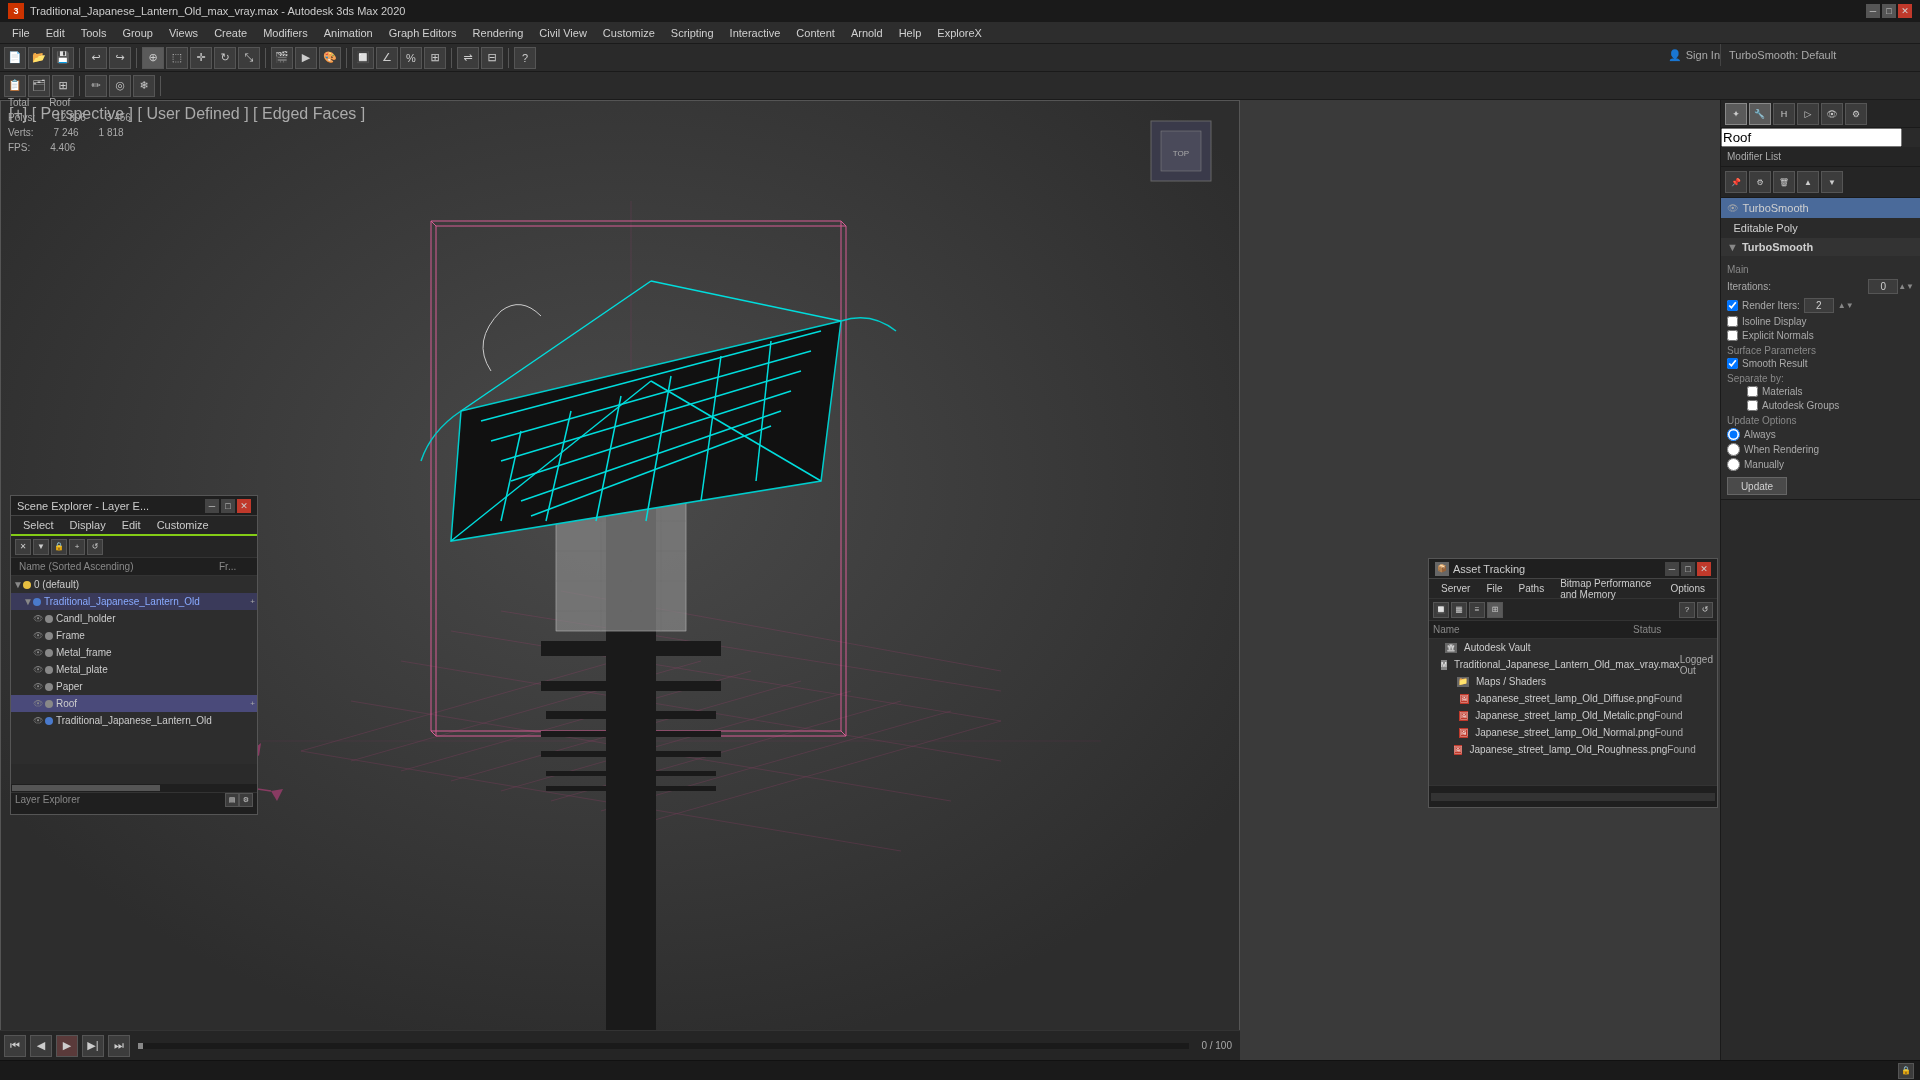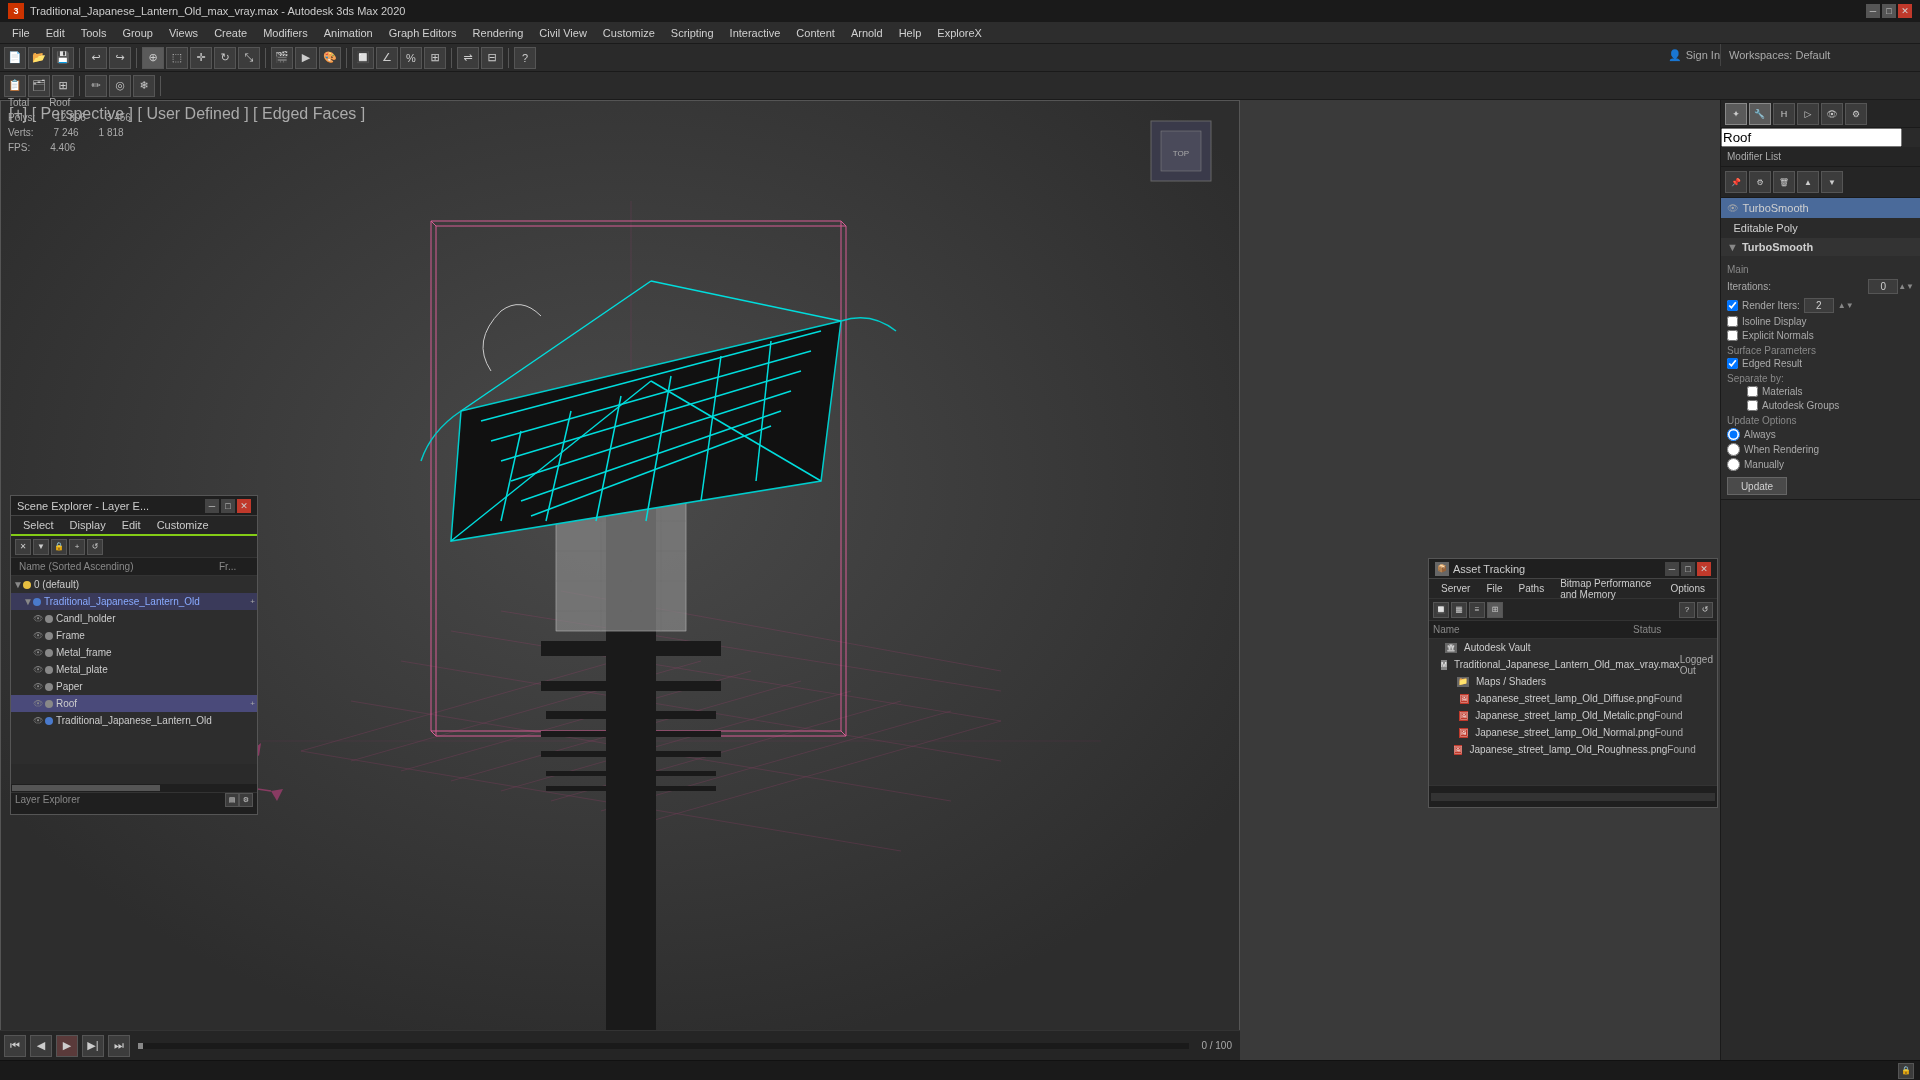--- a/index.html
+++ b/index.html
@@ -657,21 +657,21 @@
   <div class="menu-item">Content</div>
   <div class="menu-item">Arnold</div>
   <div class="menu-item">Help</div>
   <div class="menu-item">ExploreX</div>
   <div style="flex:1"></div>
   <div id="signin-area">
     <span>👤</span>
     <span>Sign In</span>
   </div>
   <div id="workspace-area">
-    <span>Workspaces:</span>&nbsp;
+    <span>TurboSmooth:</span>&nbsp;
     <span>Default</span>
   </div>
 </div>
 
 <div id="toolbar-1">
   <div class="tb-btn">📄</div>
   <div class="tb-btn">📂</div>
   <div class="tb-btn">💾</div>
   <div class="tb-separator"></div>
   <div class="tb-btn">↩</div>
@@ -919,21 +919,21 @@
 
       <div class="checkbox-row">
         <input type="checkbox" style="">
         <span class="checkbox-label">Explicit Normals</span>
       </div>
 
       <div class="section-title">Surface Parameters</div>
 
       <div class="checkbox-row">
         <input type="checkbox" checked="" style="">
-        <span class="checkbox-label">Edged Result</span>
+        <span class="checkbox-label">Smooth Result</span>
       </div>
 
       <div class="section-title">Separate by:</div>
 
       <div class="checkbox-row">
         <span style="width:16px"></span>
         <input type="checkbox" style="">
         <span class="checkbox-label">Materials</span>
       </div>
 

